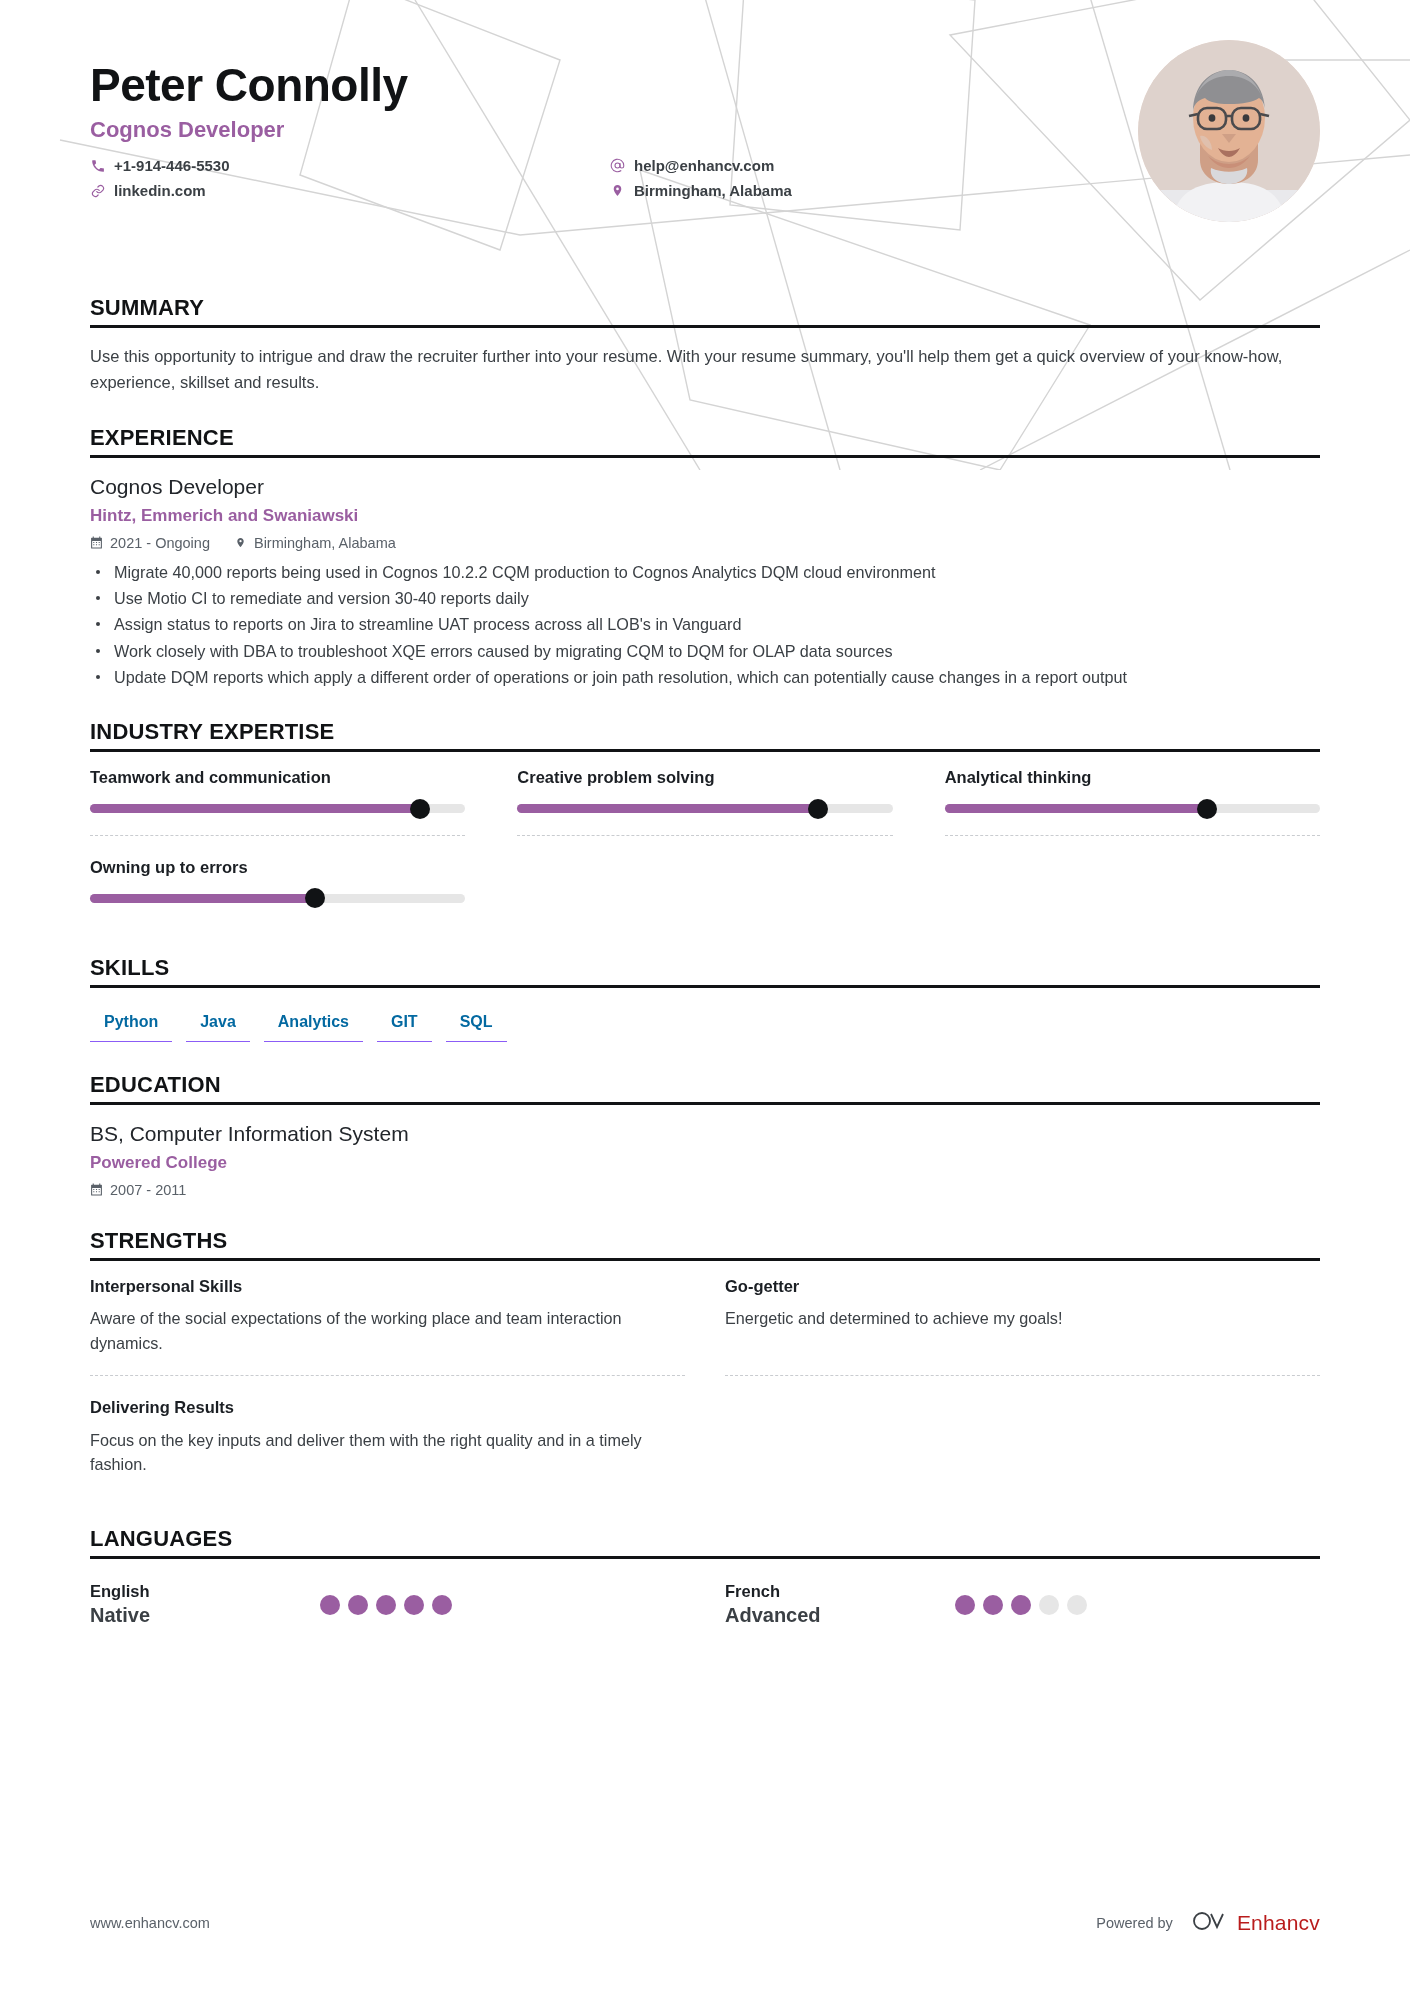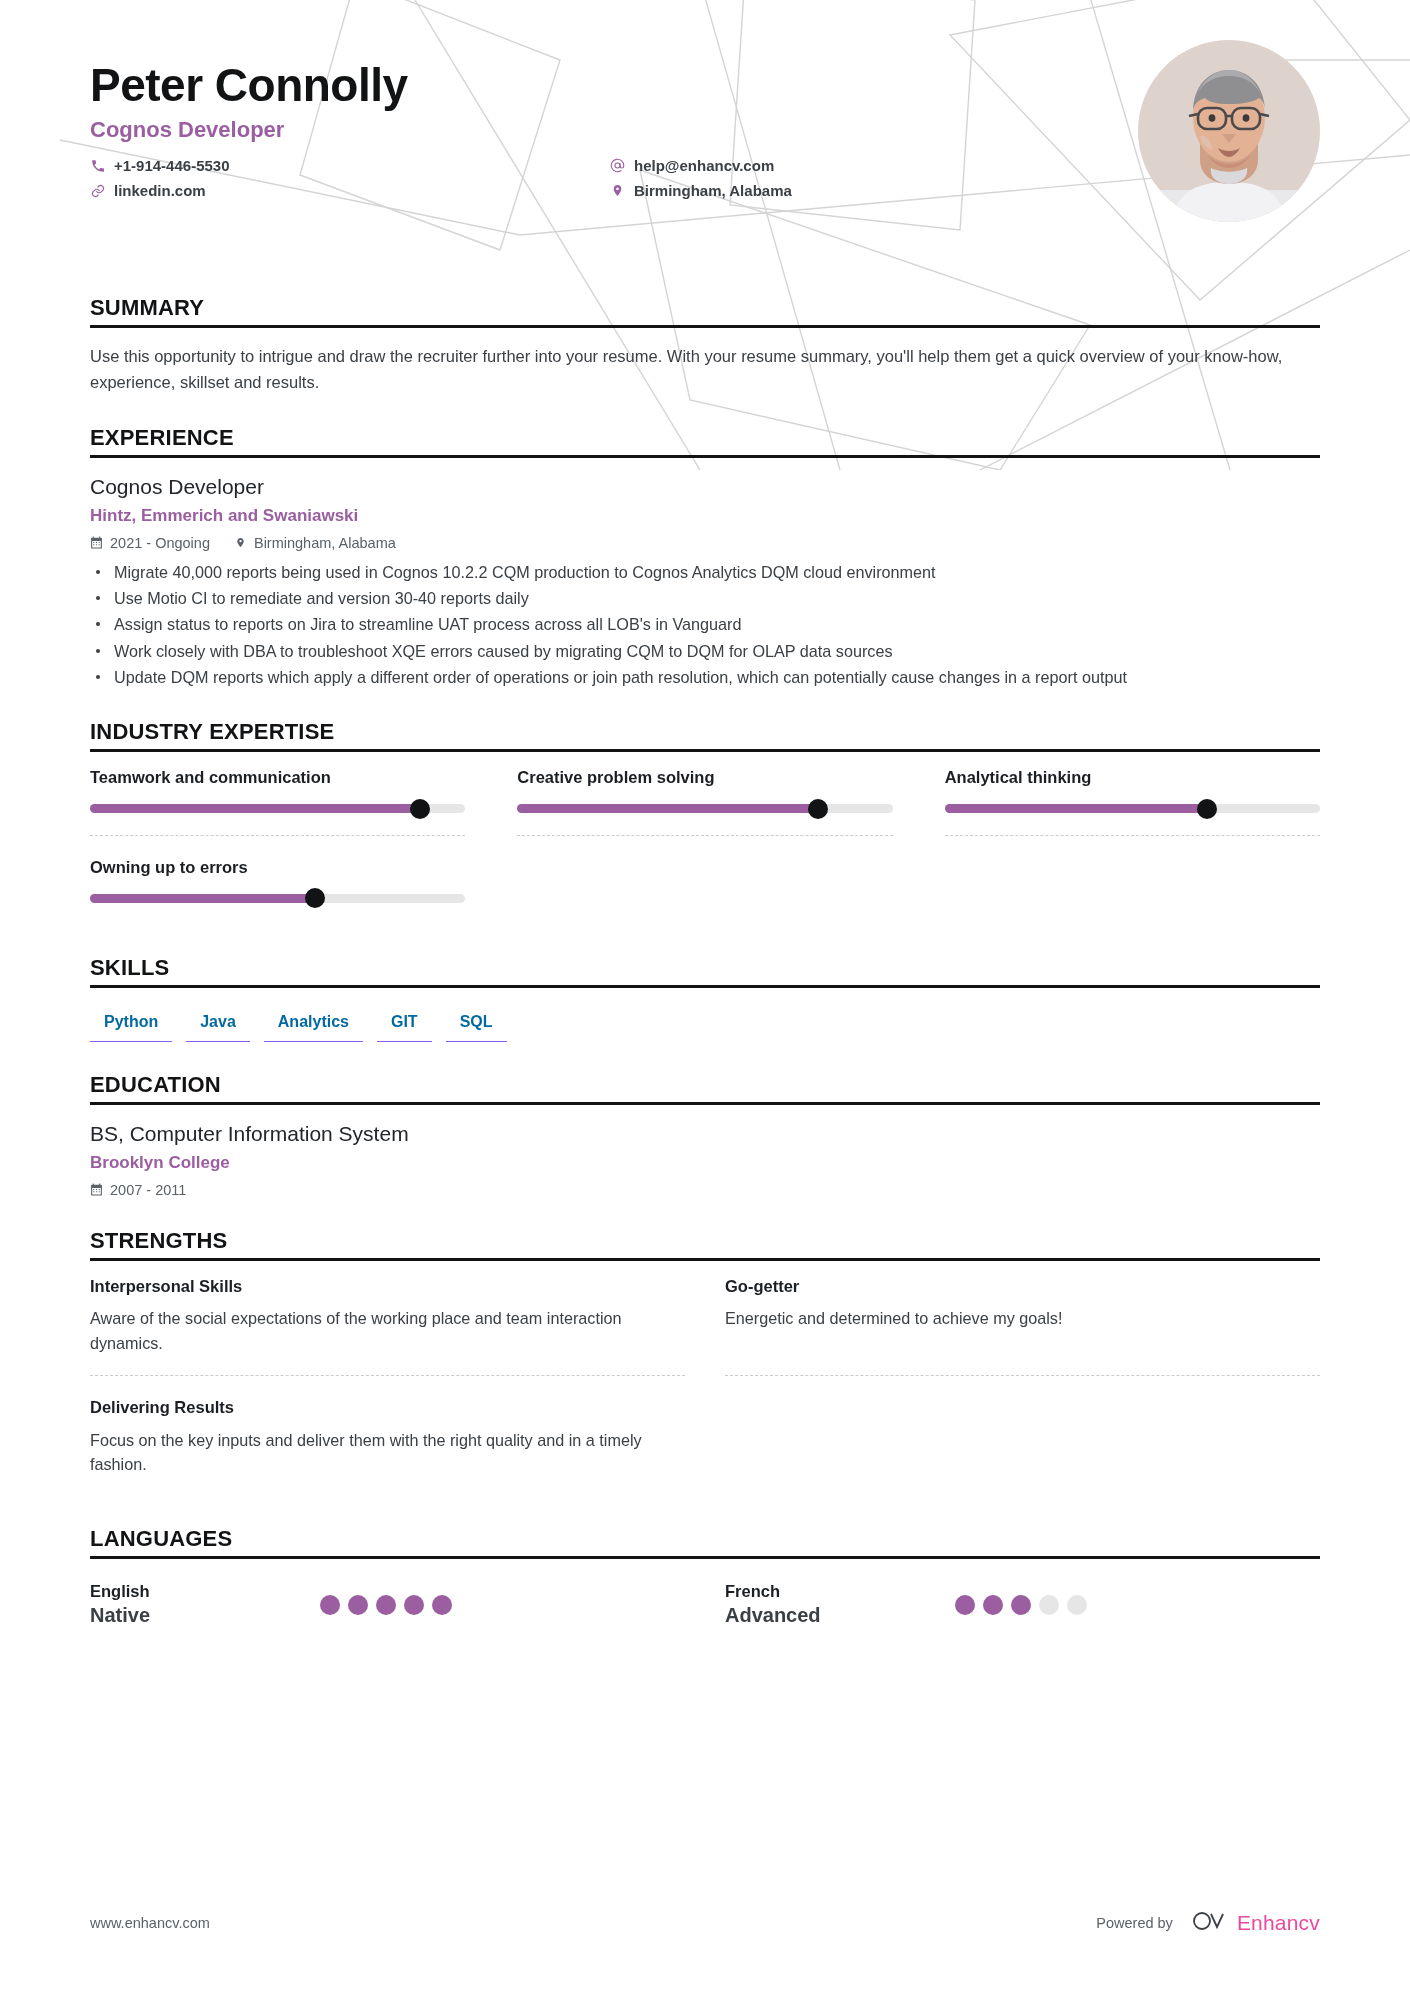--- a/index.html
+++ b/index.html
@@ -334,21 +334,21 @@
     font-size: 14.5px;
     color: #5a6169;
   }
   .brand {
     display: flex;
     align-items: center;
     gap: 8px;
   }
   .brand-name {
     font-size: 21px;
-    color: #ec4899;
+    color: #b91c1c;
     letter-spacing: 0.2px;
   }
 </style>
 </head>
 <body>
 
 <div class="page">
 
   <svg class="bg-lines" viewBox="0 0 1410 470" xmlns="http://www.w3.org/2000/svg">
     <g stroke="#d4d4d4" stroke-width="1.4" fill="none">
@@ -534,21 +534,21 @@
         <span class="skill-chip">GIT</span>
         <span class="skill-chip">SQL</span>
       </div>
     </div>
 
     <div class="section">
       <div class="section-title">EDUCATION</div>
       <div class="section-rule"></div>
       <div>
         <div class="edu-degree">BS, Computer Information System</div>
-        <div class="edu-school">Brooklyn College</div>
+        <div class="edu-school">Powered College</div>
         <div class="exp-meta">
           <span class="meta-item">
             <span class="meta-ico">
               <svg width="13" height="13" viewBox="0 0 24 24" fill="currentColor">
                   <path d="M7 1v2h10V1h2v2h2a1 1 0 0 1 1 1v18a1 1 0 0 1-1 1H3a1 1 0 0 1-1-1V4a1 1 0 0 1 1-1h2V1h2zm13 8H4v12h16V9zM8 11v2H6v-2h2zm5 0v2h-2v-2h2zm5 0v2h-2v-2h2zM8 15v2H6v-2h2zm5 0v2h-2v-2h2zm5 0v2h-2v-2h2z"></path>
                 </svg>
             </span>
             <span>2007 - 2011</span>
           </span>
         </div>

